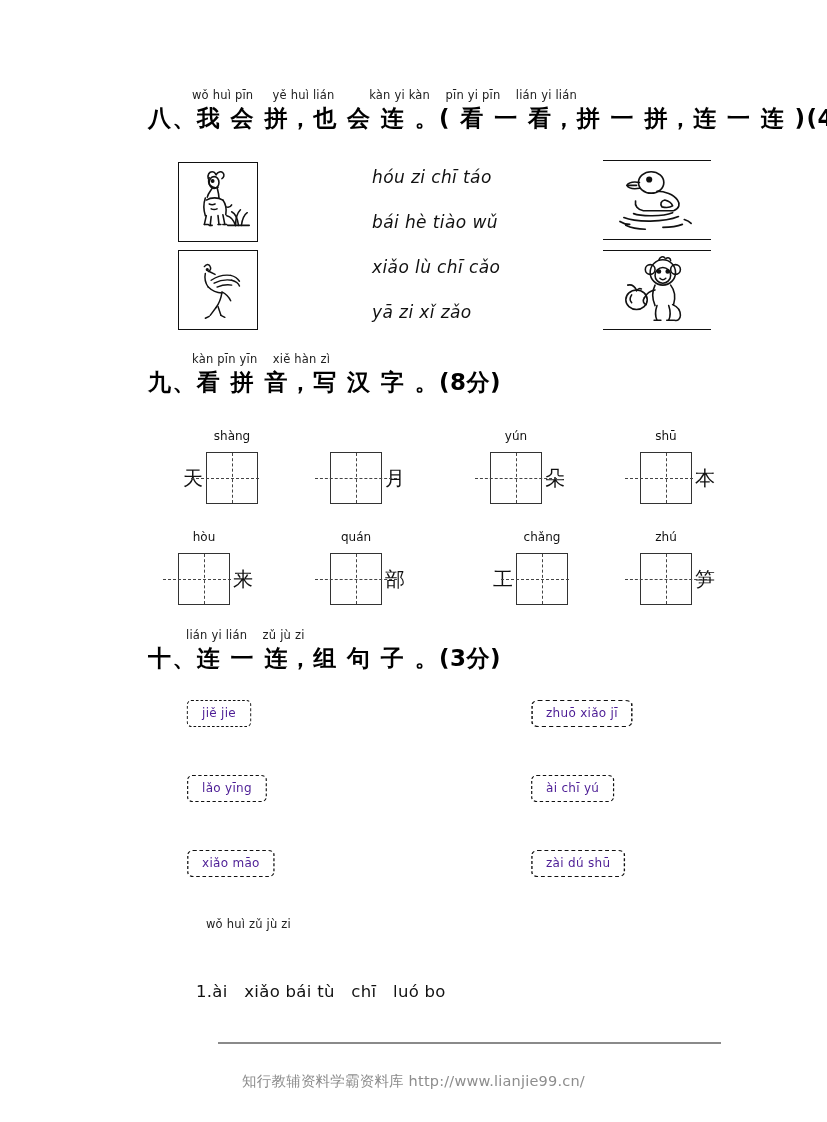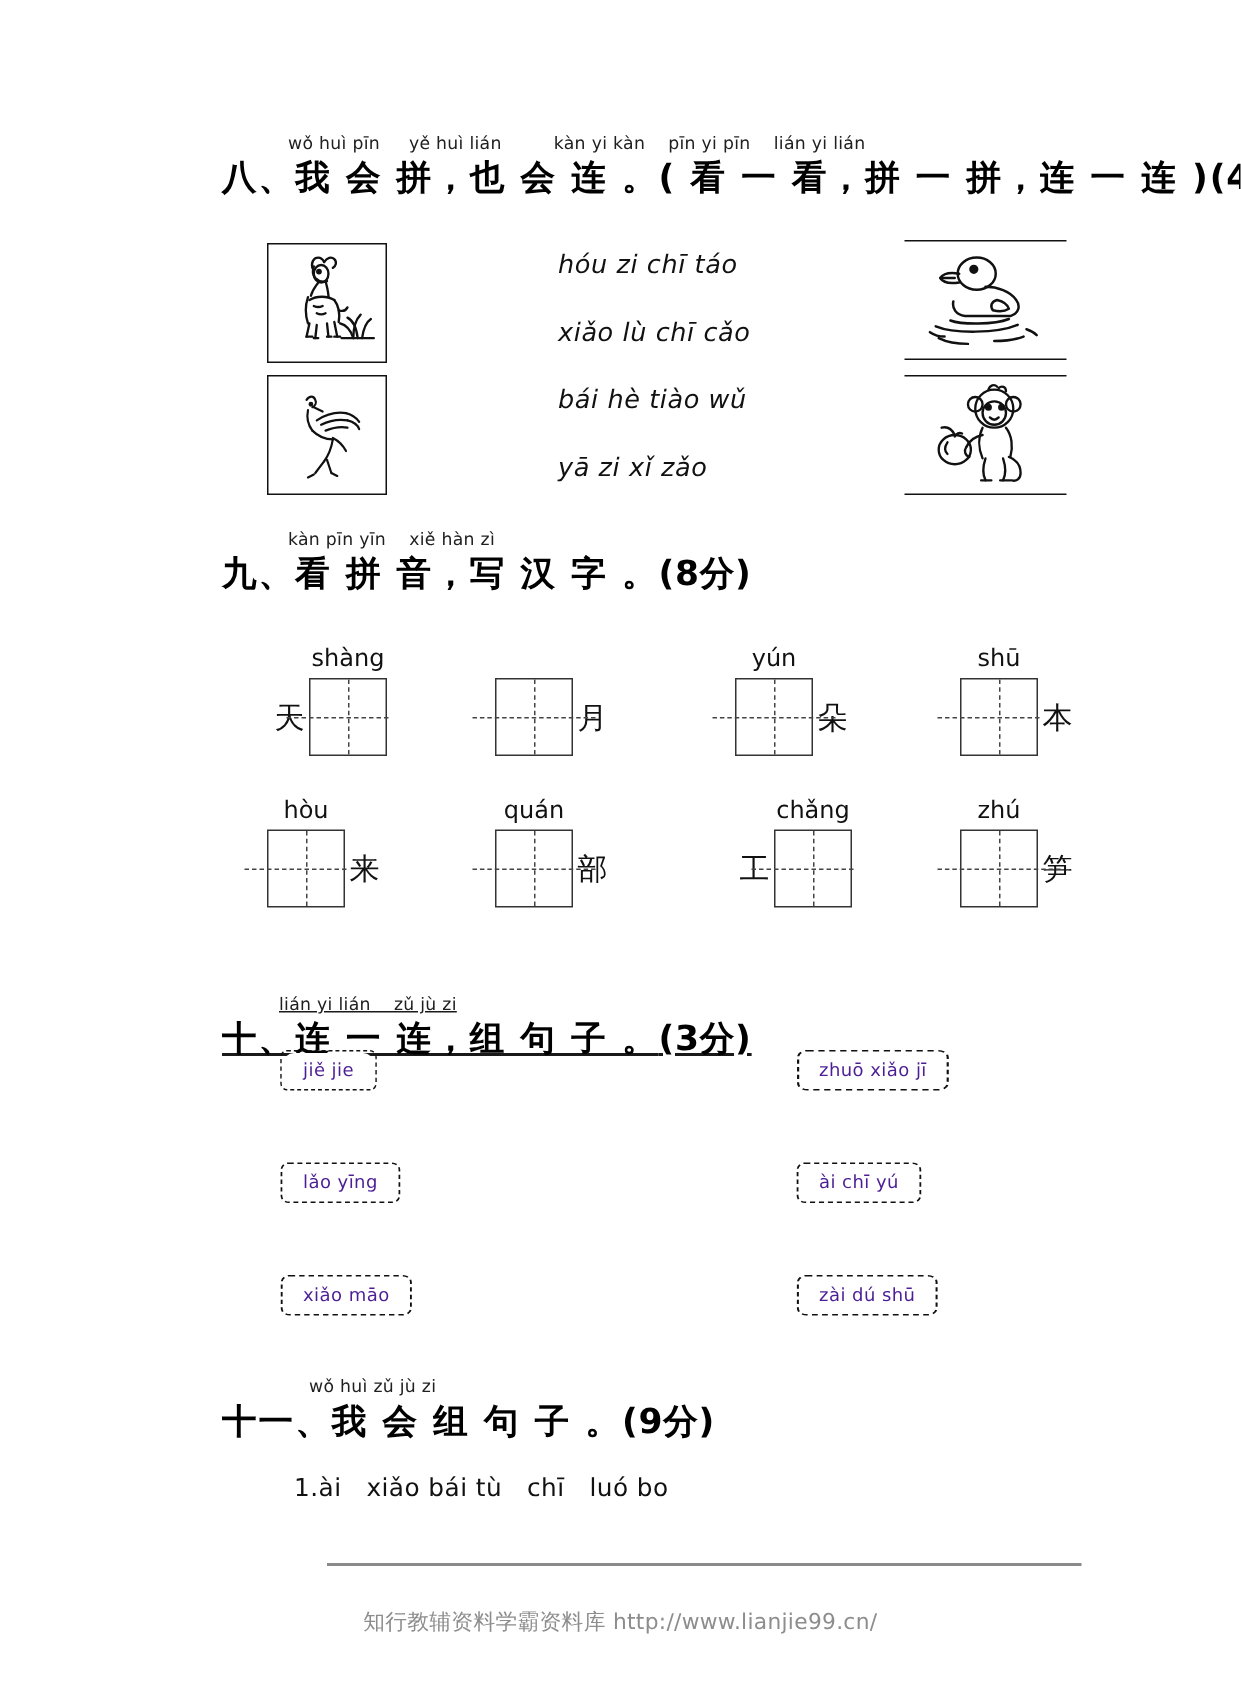--- a/index.html
+++ b/index.html
@@ -96,21 +96,21 @@
   .tian-item {
     position: absolute;
     display: flex;
     align-items: flex-end;
   }
   .tian-label {
     position: absolute;
     top: -23px;
     left: 50%;
     transform: translateX(-50%);
-    font-size: 16px;
+    font-size: 12px;
     white-space: pre;
     font-family: "DejaVu Sans", sans-serif;
     color: #111;
   }
   .tian-label.shift-grid-right { left: auto; right: 26px; transform: translateX(50%); }
   .hanzi {
     font-size: 20px;
     font-family: "DejaVu Sans", "Liberation Serif", serif;
     color: #111;
     line-height: 52px;
@@ -308,22 +308,22 @@
           <ellipse cx="33" cy="50" rx="11" ry="10"></ellipse>
           <path d="M33 40c-2-4-5-6-9-5"></path>
           <path d="M33 41c1-2 3-3 5-2"></path>
           <path d="M28 45c-2 3-2 6 0 8"></path>
         </g>
       </svg>
     </div>
 
     <div class="pinyin-col">
       <div class="pinyin-item">hóu zi chī táo</div>
+      <div class="pinyin-item">bái hè tiào wǔ</div>
       <div class="pinyin-item">xiǎo lù chī cǎo</div>
-      <div class="pinyin-item">bái hè tiào wǔ</div>
       <div class="pinyin-item">yā zi xǐ zǎo</div>
     </div>
   </div>
 
   <div class="section" style="top:352px;">
     <div class="pinyin-line">kàn pīn yīn    xiě hàn zì</div>
     <div class="heading"><span>九、看 拼 音，写 汉 字 。</span><span class="score">(8分)</span></div>
   </div>
 
   <div class="ex9-body" style="top:0;">
@@ -370,21 +370,21 @@
       <span class="grid-box"></span>
     </div>
 
     <div class="tian-item dash-out-left dash-out-right" style="left:640px; top:553px;">
       <span class="tian-label" style="left:26px;text-align:right;">zhú</span>
       <span class="grid-box"></span>
       <span class="hanzi">笋</span>
     </div>
   </div>
 
-  <div class="section" style="top:662px;text-decoration:underline;">
+  <div class="section" style="top:628px;">
     <div class="pinyin-line" style="margin-left:186px;">lián yi lián    zǔ jù zi</div>
     <div class="heading"><span>十、连 一 连，组 句 子 。</span><span class="score">(3分)</span></div>
   </div>
 
   <div class="ex10-body" style="top:0;">
 
     <div class="word-card" style="left:189px; top:702px;">
       <span class="deco">
           <svg viewBox="0 0 100 40" preserveAspectRatio="none">
         <rect x="2" y="2" width="96" height="36" rx="6" fill="none" stroke="#111" stroke-width="1.4" stroke-dasharray="4 3"></rect>
@@ -434,21 +434,20 @@
           <svg viewBox="0 0 100 40" preserveAspectRatio="none">
         <rect x="2" y="2" width="96" height="36" rx="6" fill="none" stroke="#111" stroke-width="1.4" stroke-dasharray="4 3"></rect>
       </svg>
         </span>
       <span>zài dú shū</span>
     </div>
   </div>
 
   <div class="section" style="top:917px;">
     <div class="pinyin-line" style="margin-left:206px;">wǒ huì zǔ jù zi</div>
-    <div class="heading"><span>十一、我 会 组 句 子 。</span><span class="score">(9分)</span></div>
   </div>
 
   <div class="ex11-body" style="top:0;">
     <div class="q-line" style="left:196px; top:982px;"><span>1.</span><span>ài   xiǎo bái tù   chī   luó bo</span></div>
     <div class="answer-rule" style="left:218px; top:1042px; width:503px;"></div>
   </div>
 
   <div class="footer" style="top:1072px;">知行教辅资料学霸资料库 http://www.lianjie99.cn/</div>
 
 </div>

